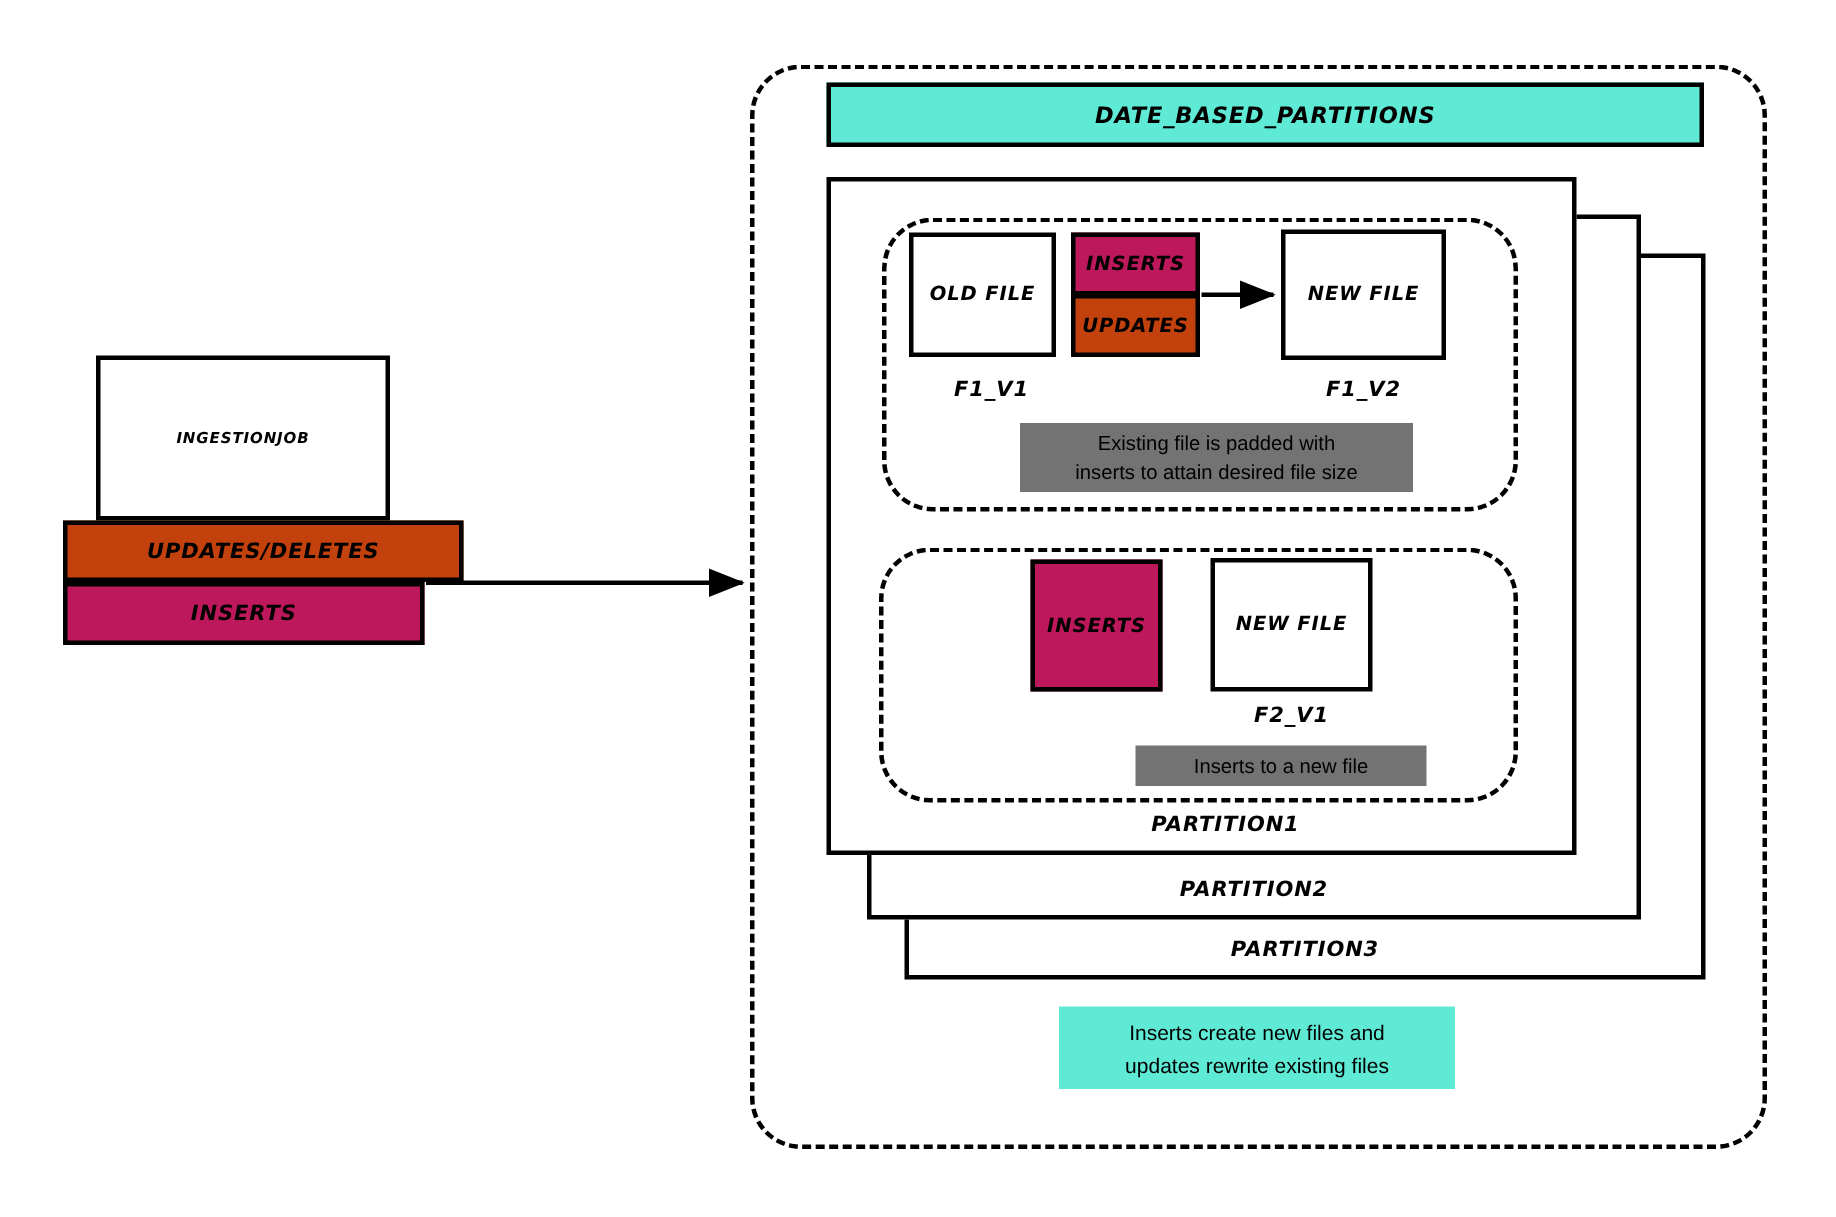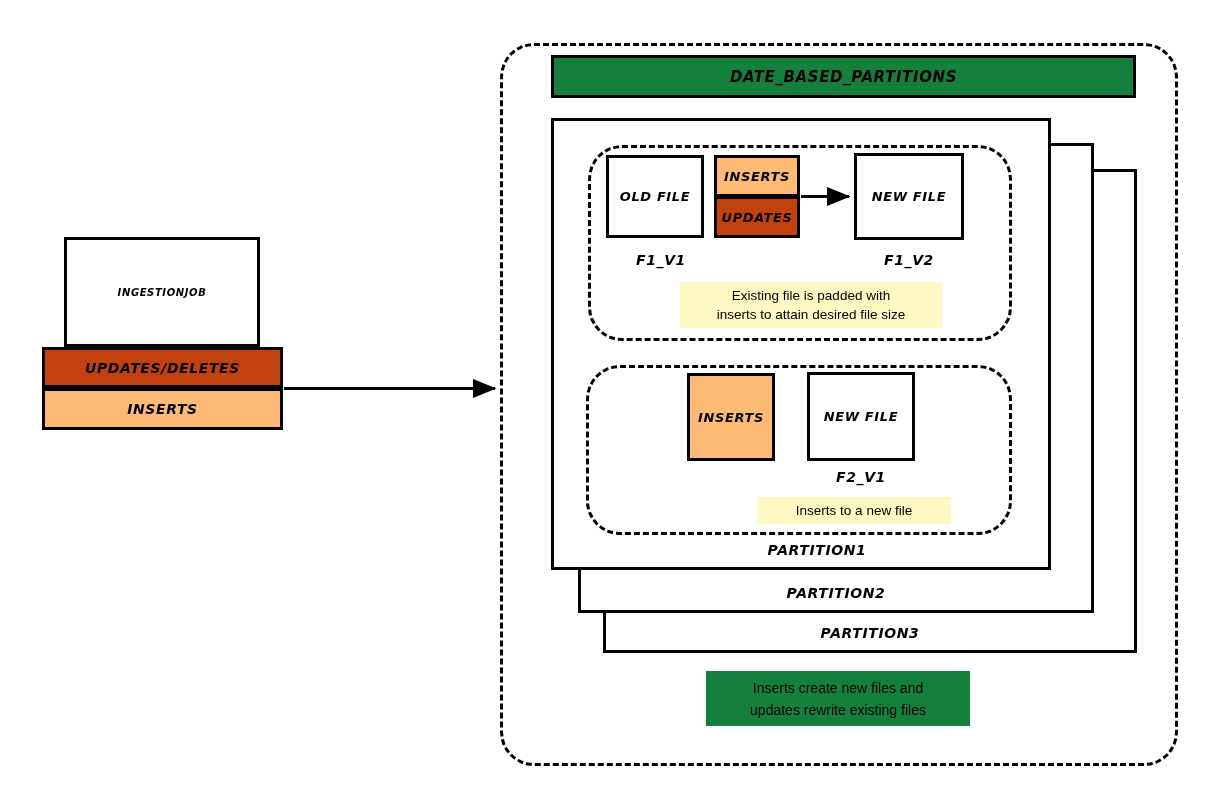--- a/index.html
+++ b/index.html
@@ -46,24 +46,24 @@
     align-items: center;
     justify-content: center;
   }
   .dashed-round {
     border: 3px dashed #000000;
     border-radius: 34px;
     background: transparent;
   }
 
   
-  .fill-blue   { background: #fdba74; }
+  .fill-blue   { background: #be185d; }
   .fill-yellow { background: #c2410c; }
-  .fill-pink   { background: #15803d; }
-  .fill-green  { background: #fef9c3; }
+  .fill-pink   { background: #5eead4; }
+  .fill-green  { background: #737373; }
   .fill-white  { background: #ffffff; }
 
   
   .arrow-layer {
     position: absolute;
     left: 0; top: 0;
     width: 1224px; height: 811px;
     pointer-events: none;
   }
 
@@ -74,21 +74,21 @@
     white-space: nowrap;
   }
 </style>
 </head>
 <body>
 
 <div class="abs solid-box fill-white" style="left:64px; top:237px; width:196px; height:110px;">
   <span class="hand" style="font-size:10px;">INGESTIONJOB</span>
 </div>
 
-<div class="abs solid-box fill-yellow" style="left:42px; top:347px; width:241px; height:41px;">
+<div class="abs solid-box fill-yellow" style="left:42px; top:347px; width:267px; height:41px;">
   <span class="hand" style="font-size:14px;">UPDATES/DELETES</span>
 </div>
 
 <div class="abs solid-box fill-blue" style="left:42px; top:388px; width:241px; height:42px;">
   <span class="hand" style="font-size:14px;">INSERTS</span>
 </div>
 
 <div class="abs dashed-round" style="left:500px; top:43px; width:678px; height:723px;"></div>
 
 <div class="abs solid-box fill-pink" style="left:551px; top:55px; width:585px; height:43px;">

